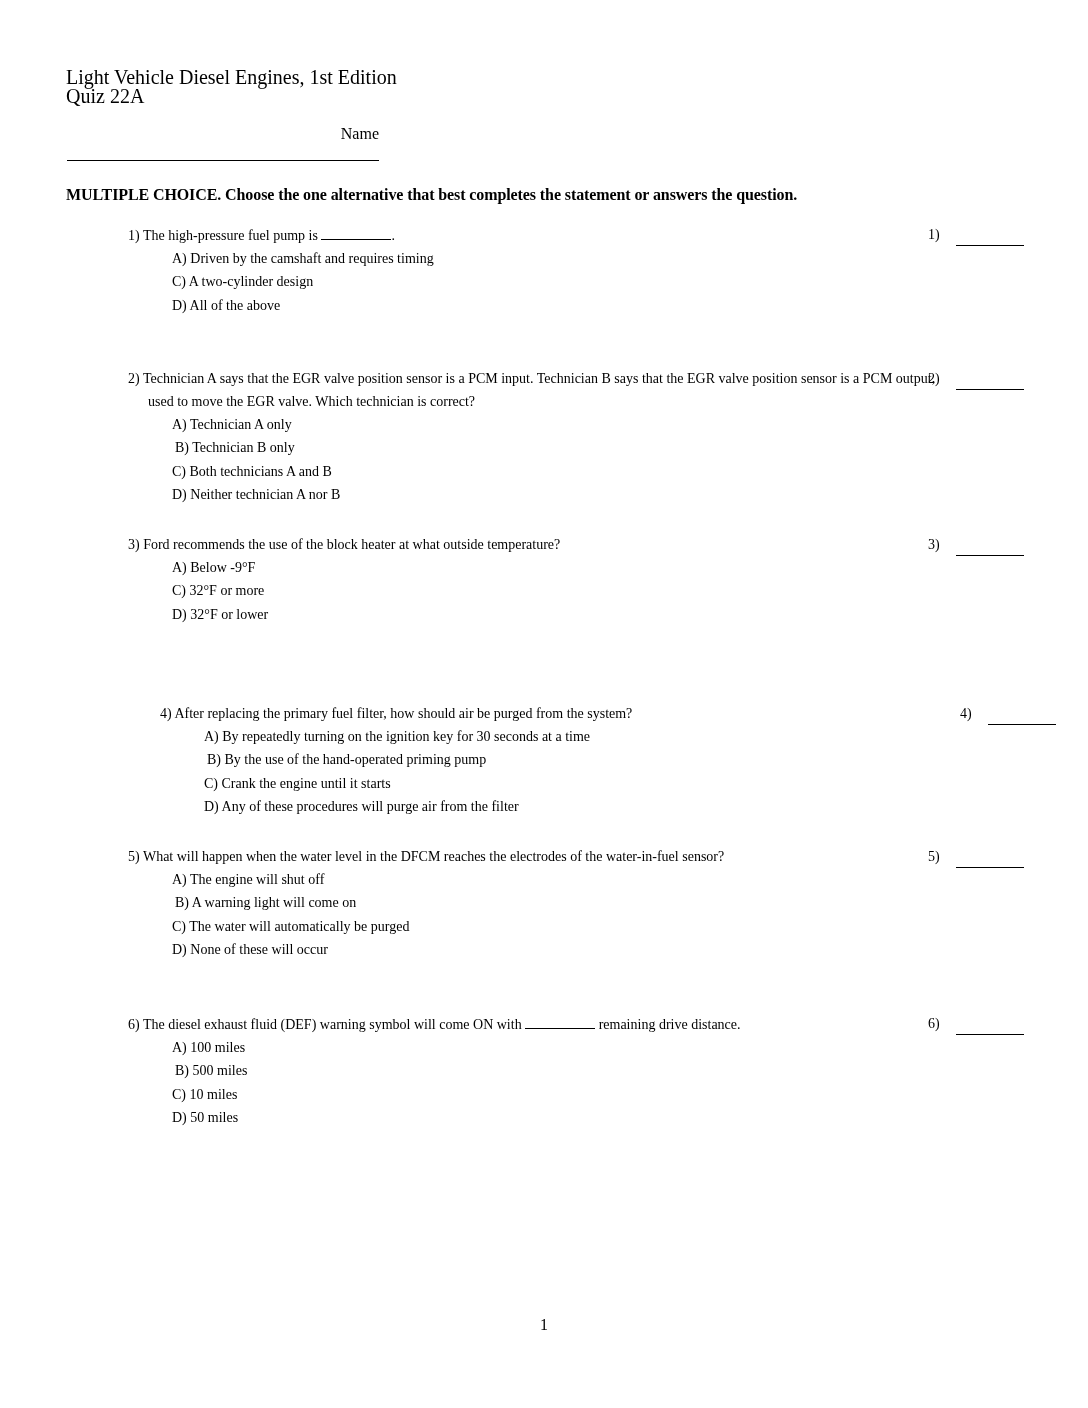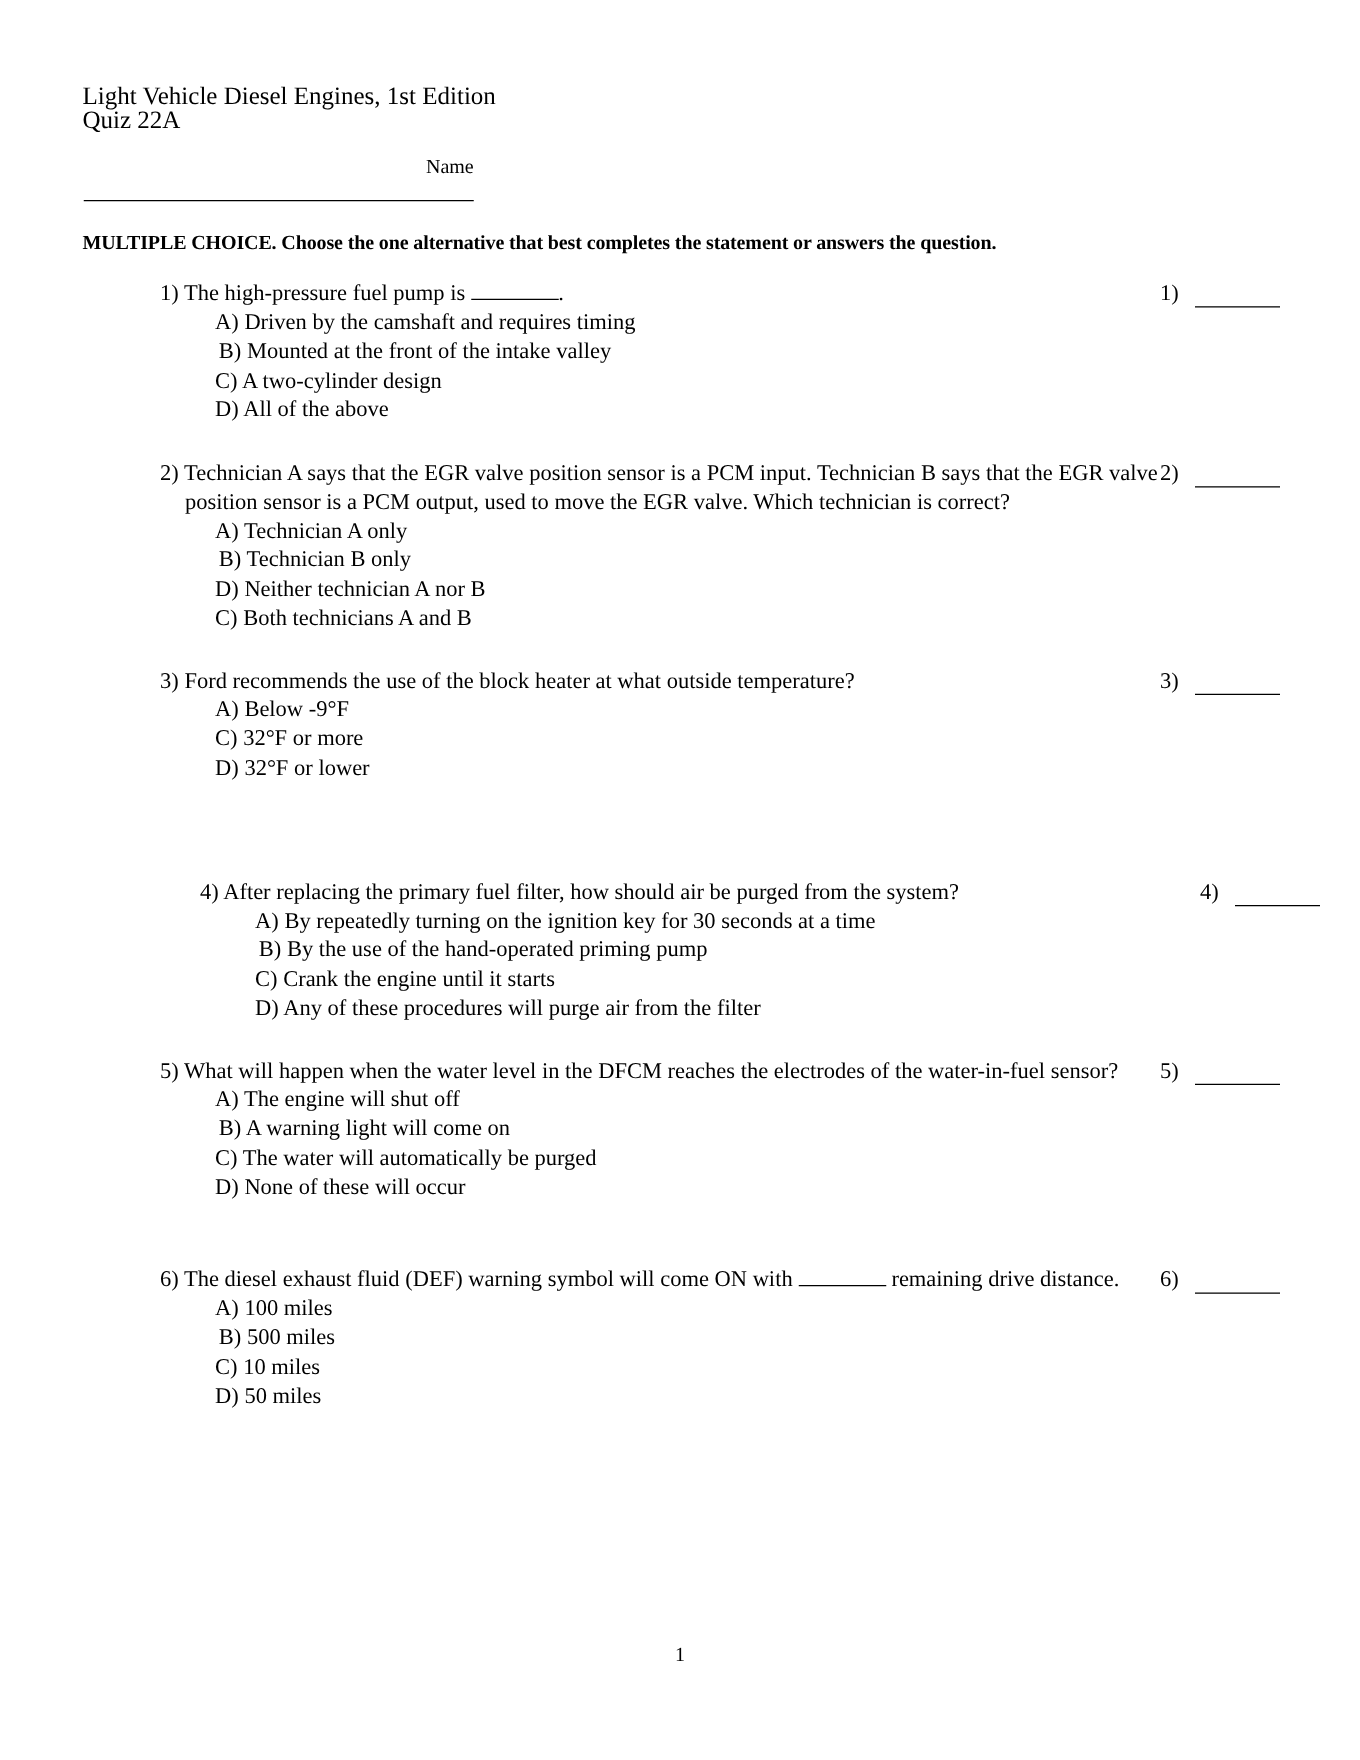--- a/index.html
+++ b/index.html
@@ -2,21 +2,21 @@
 <html><head>
 <meta charset="utf-8">
 <style>
   html, body { margin: 0; padding: 0; background: #ffffff; }
   body { width: 1088px; height: 1408px; position: relative; overflow: hidden; color: #000; }
   .serif { font-family: "Liberation Serif", "DejaVu Serif", serif; }
   .header-line { position: absolute; left: 66px; font-size: 20px; line-height: 20px; }
   .name-line { position: absolute; left: 66px; top: 124px; font-size: 16px; line-height: 20px; display: flex; align-items: flex-end; flex-direction: column; }
   .name-blank { display: inline-block; width: 312px; border-bottom: 1px solid #000; height: 16px; margin-left: 1px; }
   .instructions { position: absolute; left: 66px; top: 185px; font-size: 16px; font-weight: bold; line-height: 20px; letter-spacing: -0.1px; }
-  .question { position: absolute; left: 128px; width: 900px; font-size: 18px; }
+  .question { position: absolute; left: 128px; width: 900px; font-size: 14px; }
   .q-stem { position: relative; width: 790px; line-height: 23px; padding-left: 20px; text-indent: -20px; }
   .q-answer { position: absolute; left: 800px; top: 0; display: flex; align-items: flex-end; line-height: 23px; }
   .q-answer-num { width: 28px; }
   .q-answer-blank { display: inline-block; width: 68px; border-bottom: 1.5px solid #000; height: 17px; margin-left: 0; }
   .choice { line-height: 23.3px; padding-left: 44px; }
   .choice.b { padding-left: 47px; }
   .inline-blank { display: inline-block; width: 70px; border-bottom: 1px solid #000; height: 16px; vertical-align: baseline; }
   .page-number { position: absolute; left: 540px; top: 1316px; font-size: 16px; }
 </style>
 </head>
@@ -32,35 +32,34 @@
 
 <div class="instructions">MULTIPLE CHOICE.  Choose the one alternative that best completes the statement or answers the question.</div>
 
 <div class="question" style="top:223px;">
   <div class="q-stem"><span>1)</span> <span>The high-pressure fuel pump is </span><span class="inline-blank"></span><span>.</span></div>
   <div class="q-answer">
       <span class="q-answer-num">1)</span>
       <span class="q-answer-blank"></span>
     </div>
   <div class="choice"><span>A)</span> <span>Driven by the camshaft and requires timing</span></div>
-  <div class="choice b"><span>B)</span> <span>Mounted at the front of the intake valley</span></div>
   <div class="choice"><span>C)</span> <span>A two-cylinder design</span></div>
   <div class="choice"><span>D)</span> <span>All of the above</span></div>
 </div>
 
 <div class="question" style="top:367px;">
   <div class="q-stem"><span>2)</span> <span>Technician A says that the EGR valve position sensor is a PCM input. Technician B says that the EGR valve position sensor is a PCM output, used to move the EGR valve. Which technician is correct?</span></div>
   <div class="q-answer">
       <span class="q-answer-num">2)</span>
       <span class="q-answer-blank"></span>
     </div>
   <div class="choice"><span>A)</span> <span>Technician A only</span></div>
   <div class="choice b"><span>B)</span> <span>Technician B only</span></div>
+  <div class="choice"><span>C)</span> <span>Both technicians A and B</span></div>
   <div class="choice"><span>D)</span> <span>Neither technician A nor B</span></div>
-  <div class="choice"><span>C)</span> <span>Both technicians A and B</span></div>
 </div>
 
 <div class="question" style="top:533px;">
   <div class="q-stem"><span>3)</span> <span>Ford recommends the use of the block heater at what outside temperature?</span></div>
   <div class="q-answer">
       <span class="q-answer-num">3)</span>
       <span class="q-answer-blank"></span>
     </div>
   <div class="choice"><span>A)</span> <span>Below -9°F</span></div>
   <div class="choice"><span>C)</span> <span>32°F or more</span></div>

